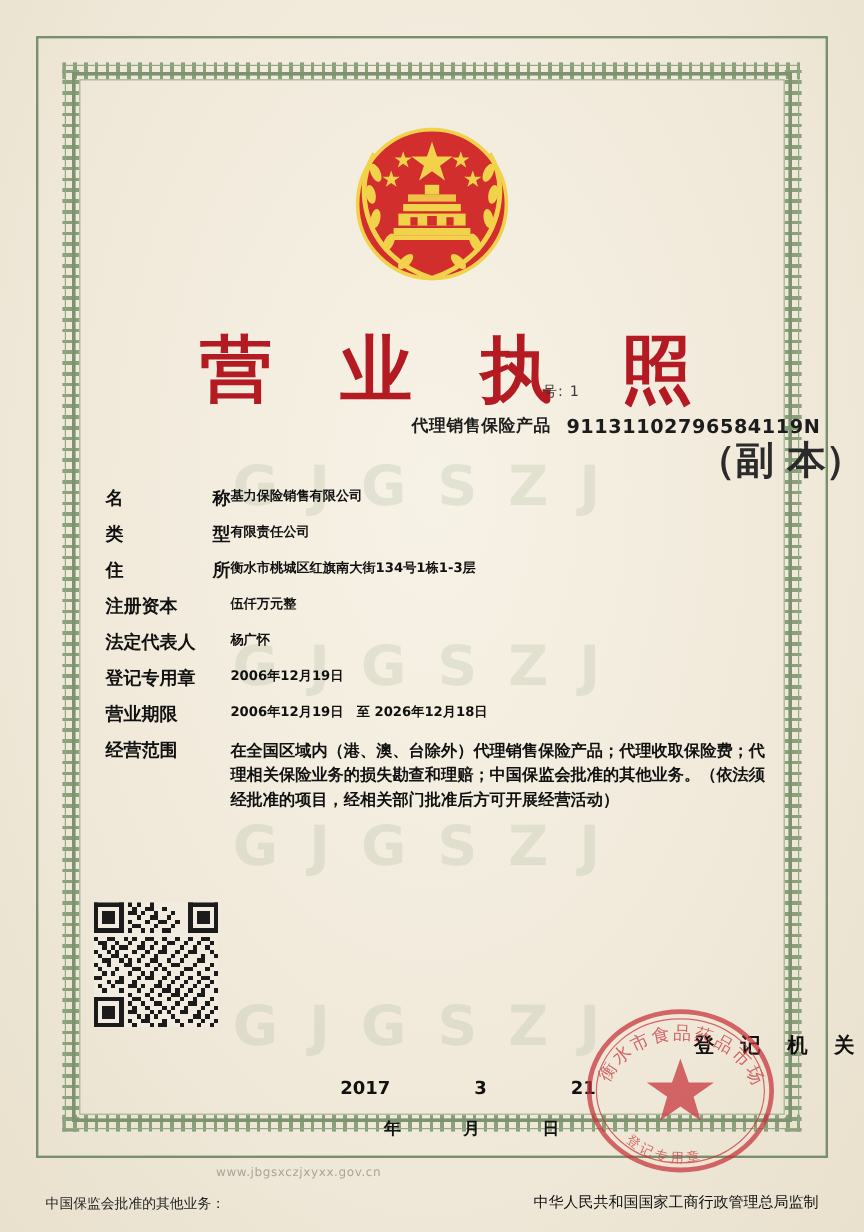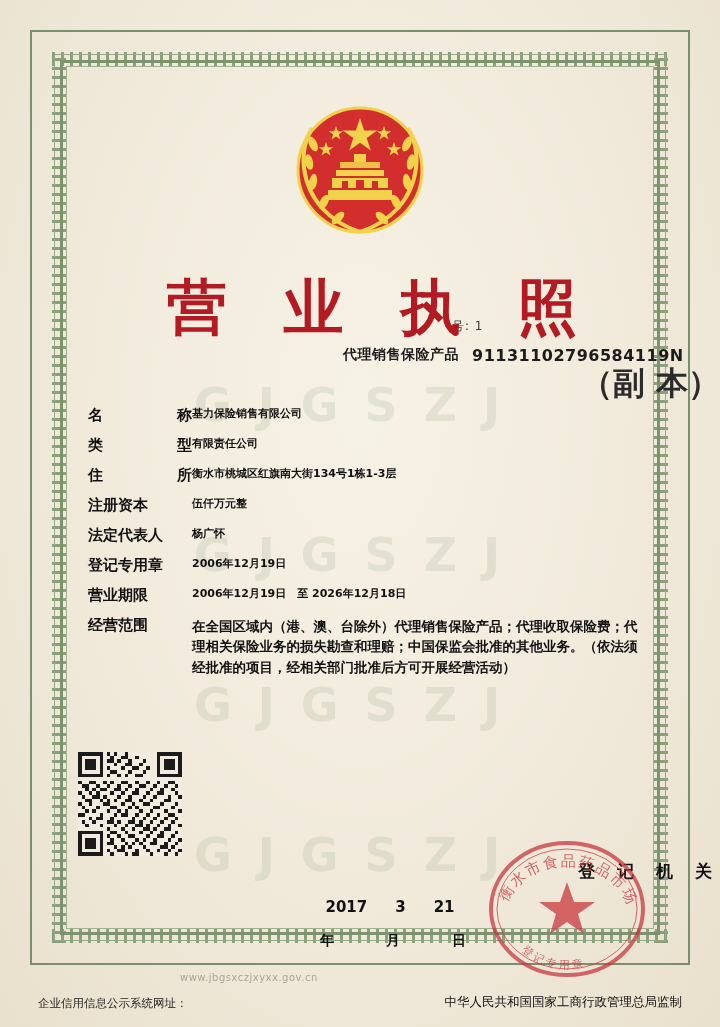--- a/index.html
+++ b/index.html
@@ -103,21 +103,21 @@
   
   .registrar{
     position:absolute;left:0;right:0;top:860px;text-align:right;
   }
   .registrar .r-title{
     font-size:17px;font-weight:bold;color:#111;letter-spacing:8px;
     margin-left:60px;
   }
   .date-line{
     position:absolute;top:898px;left:0;right:0;
-    display:flex;justify-content:center;gap:28px;
+    display:flex;justify-content:center;gap:70px;
     font-size:15px;color:#111;font-weight:bold;
     padding-left:60px;box-sizing:border-box;
   }
   .date-unit{
     position:absolute;top:932px;left:0;right:0;
     display:flex;justify-content:center;gap:52px;
     font-size:14px;color:#111;font-weight:bold;
     padding-left:66px;box-sizing:border-box;
   }
   
@@ -489,16 +489,16 @@
         <textPath href="#sealArc" startOffset="6%">衡水市食品药品市场监督管理局</textPath>
       </text>
       <path id="sealArcBottom" d="M26 92 A 60 52 0 0 0 144 92" fill="none"></path>
       <text font-size="11" fill="#c8323a" font-family="'DejaVu Sans',sans-serif" letter-spacing="3">
         <textPath href="#sealArcBottom" startOffset="18%">登记专用章</textPath>
       </text>
     </svg>
   </div>
 
   <div class="url-faint">www.jbgsxczjxyxx.gov.cn</div>
-  <div class="footer-left">企业信用信息公示系统网址：</div>
+  <div class="footer-left">中国保监会批准的其他业务：</div>
   <div class="footer-right">中华人民共和国国家工商行政管理总局监制</div>
 
 </div>
 
 </body></html>

